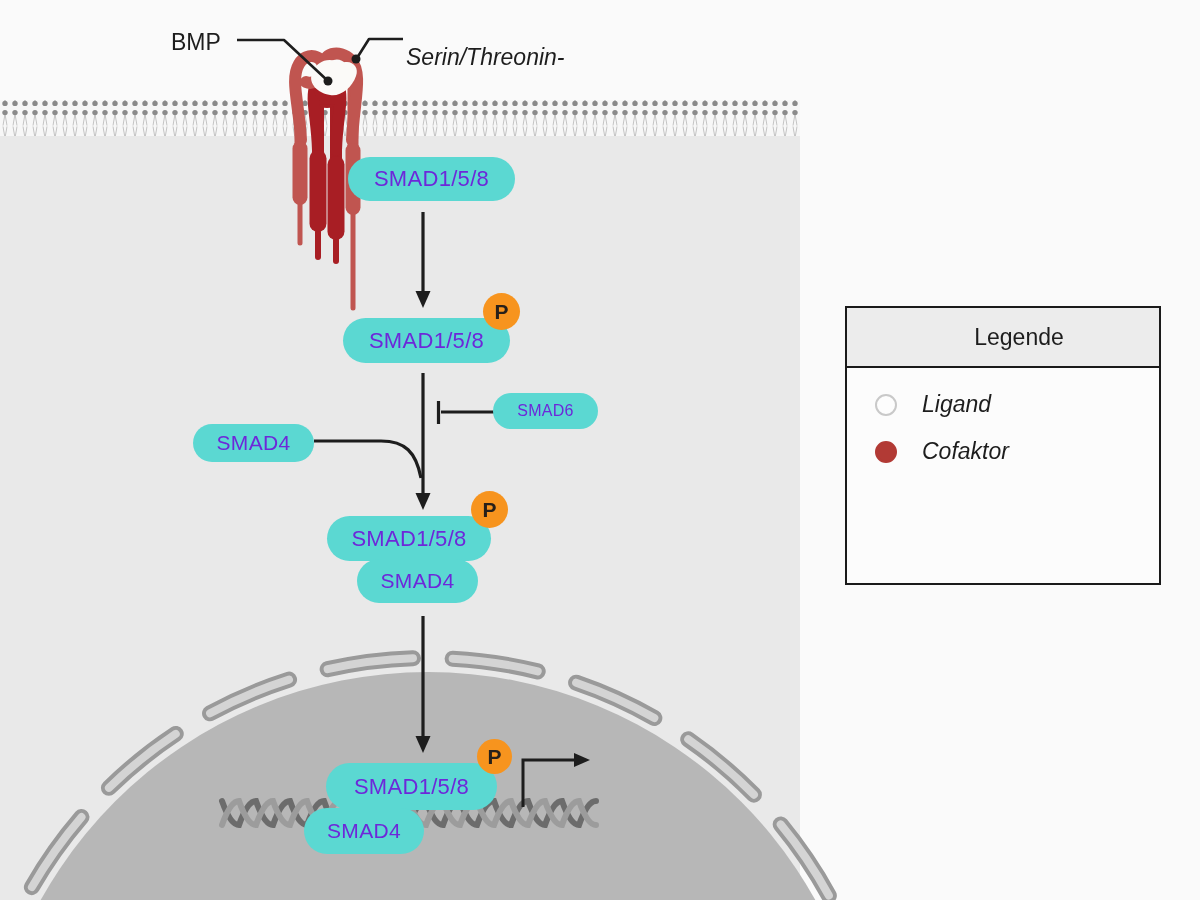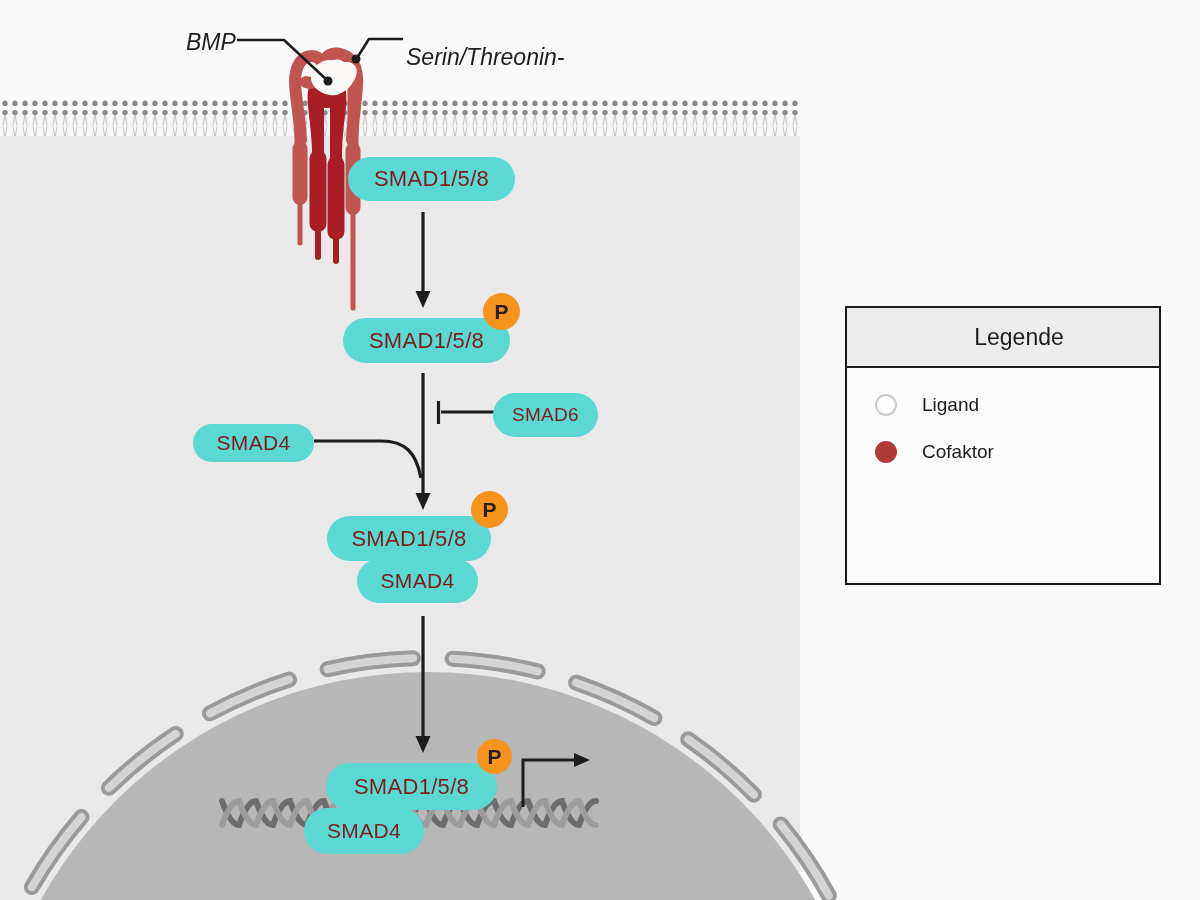--- a/index.html
+++ b/index.html
@@ -11,58 +11,58 @@
   *{margin:0;padding:0;box-sizing:border-box;}
   html,body{width:1200px;height:900px;overflow:hidden;}
   body{
     position:relative;background:var(--page-bg);
     font-family:"Liberation Sans","DejaVu Sans",sans-serif;color:#1d1d1d;
   }
   #scene-svg{position:absolute;left:0;top:0;z-index:1;}
   .pill{
     position:absolute;z-index:2;background:var(--teal);border-radius:24px;
     display:flex;align-items:center;justify-content:center;
-    font-size:22px;color:#7f1d1d;letter-spacing:0.3px;white-space:nowrap;
+    font-size:22px;color:#6d28d9;letter-spacing:0.3px;white-space:nowrap;
   }
   .phos{
     position:absolute;z-index:3;background:var(--orange);border-radius:50%;
     display:flex;align-items:center;justify-content:center;
     font-size:21px;font-weight:600;color:#27201a;
   }
   .annot{position:absolute;z-index:2;font-size:23px;color:#1d1d1d;line-height:29px;}
   
   #pill-membrane-smad{left:348px;top:157px;width:167px;height:44px;}
   #pill-phospho-smad{left:343px;top:318px;width:167px;height:45px;}
   #phos-1{left:483px;top:293px;width:37px;height:37px;}
-  #pill-smad6{left:493px;top:393px;width:105px;height:44px;font-size:19px;}
+  #pill-smad6{left:493px;top:393px;width:105px;height:36px;font-size:16px;}
   #pill-smad4-free{left:193px;top:424px;width:121px;height:38px;font-size:21px;}
   #pill-complex-smad158{left:327px;top:516px;width:164px;height:45px;}
   #phos-2{left:471px;top:491px;width:37px;height:37px;}
   #pill-complex-smad4{left:357px;top:559px;width:121px;height:44px;font-size:21px;}
   #pill-nuclear-smad158{left:326px;top:763px;width:171px;height:47px;}
   #phos-3{left:477px;top:739px;width:35px;height:35px;}
   #pill-nuclear-smad4{left:304px;top:808px;width:120px;height:46px;font-size:21px;}
-  #label-bmp{left:186px;top:28px;font-style:italic;}
+  #label-bmp{left:171px;top:28px;}
   #label-receptor{left:406px;top:43px;font-style:italic;}
   
   #legend{
     position:absolute;z-index:2;left:845px;top:306px;width:316px;height:279px;
     background:#fcfcfc;border:2px solid #1a1a1a;
   }
   #legend-header{
     height:60px;background:var(--legend-header-bg);border-bottom:2px solid #1a1a1a;
     display:flex;align-items:center;justify-content:center;font-size:23px;padding-left:32px;
   }
   #legend-list{padding-top:13px;}
   .legend-row{height:47px;display:flex;align-items:center;padding-left:28px;}
   .legend-dot{
     width:22px;height:22px;border-radius:50%;flex:0 0 auto;
     border:2px solid transparent;margin-right:25px;
   }
-  .legend-label{font-size:19px;}
+  .legend-label{font-size:23px;font-style:italic;}
 </style>
 </head>
 <body>
 
 <svg id="scene-svg" width="1200" height="900" viewBox="0 0 1200 900">
   <defs>
     <pattern id="mem" width="10" height="36" patternUnits="userSpaceOnUse">
       <path d="M5 6 L3 17.5 M5 6 L7 17.5 M5 30 L3 18.5 M5 30 L7 18.5" stroke="#c3c3c3" stroke-width="1" fill="none"></path>
       <circle cx="5" cy="4.6" r="2.7" fill="#8a8a8a"></circle>
       <circle cx="5" cy="31.4" r="2.7" fill="#8a8a8a"></circle>

